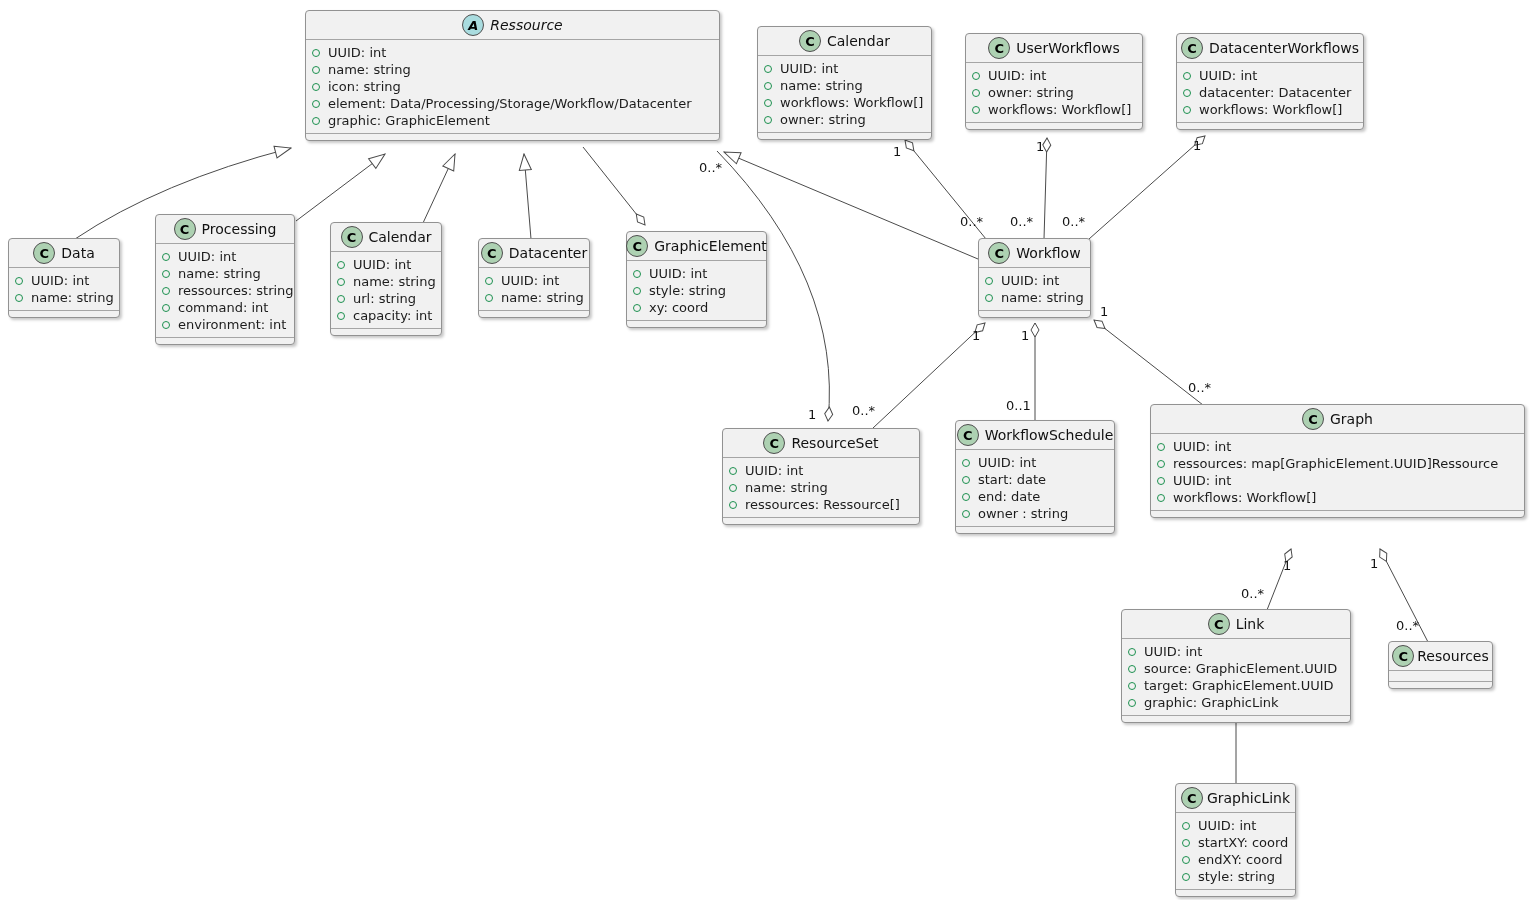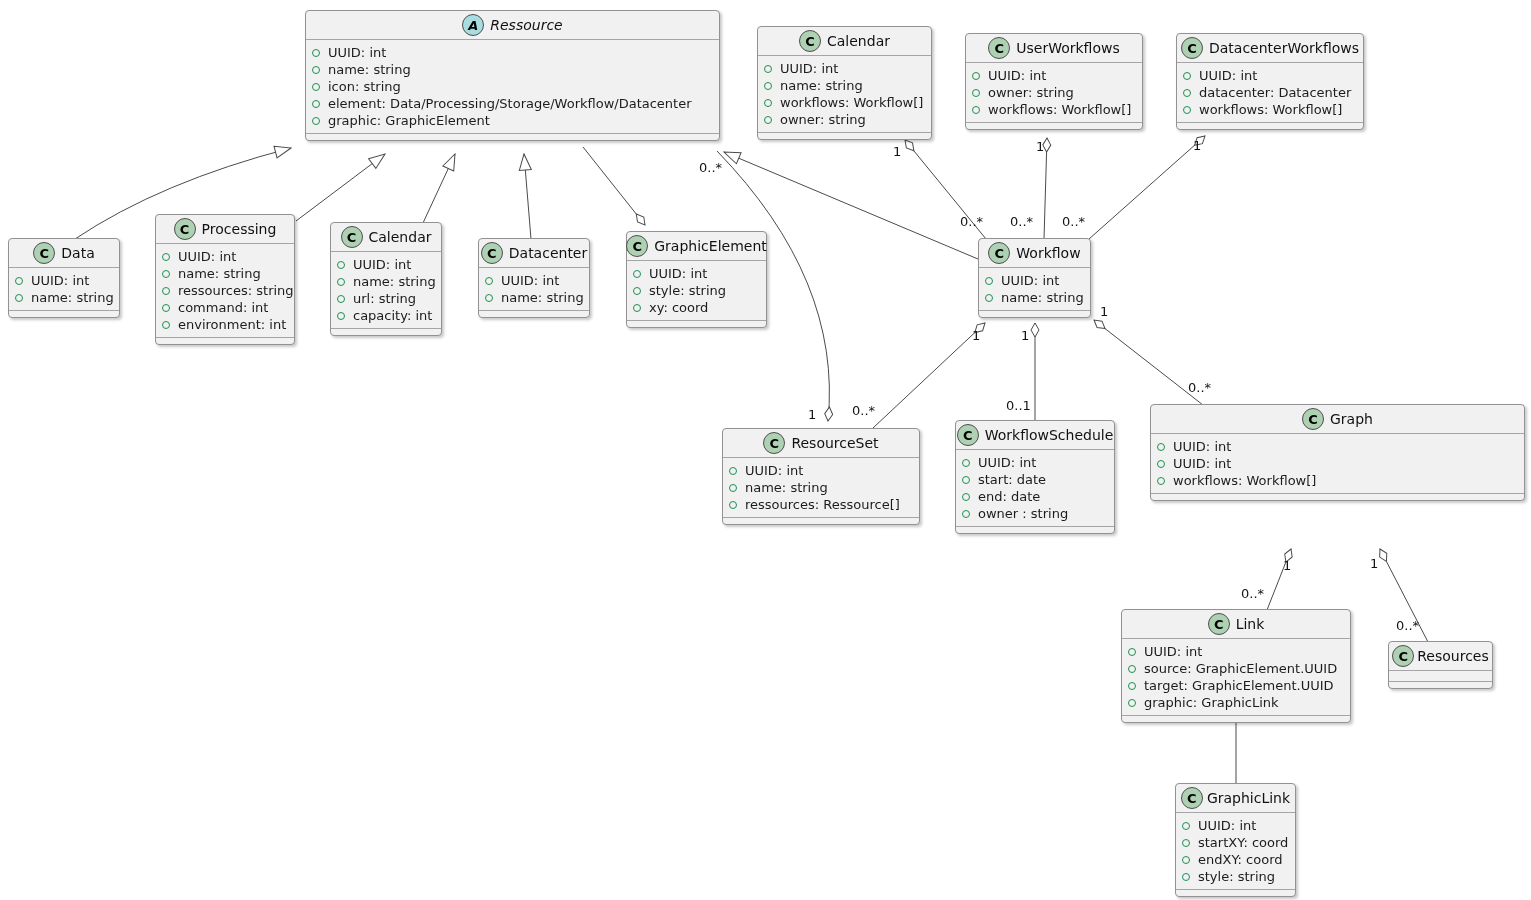--- a/index.html
+++ b/index.html
@@ -363,20 +363,24 @@
       <span class="uml-icon">C</span>
       <span class="uml-title">Graph</span>
     </div>
     <ul class="uml-attrs">
       <li>
           <i class="bullet"></i>
           <span>UUID: int</span>
         </li>
       <li>
           <i class="bullet"></i>
+          <span>ressources: map[GraphicElement.UUID]Ressource</span>
+        </li>
+      <li>
+          <i class="bullet"></i>
           <span>UUID: int</span>
         </li>
       <li>
           <i class="bullet"></i>
           <span>workflows: Workflow[]</span>
         </li>
     </ul>
     <div class="uml-footer"></div>
   </div>
 

